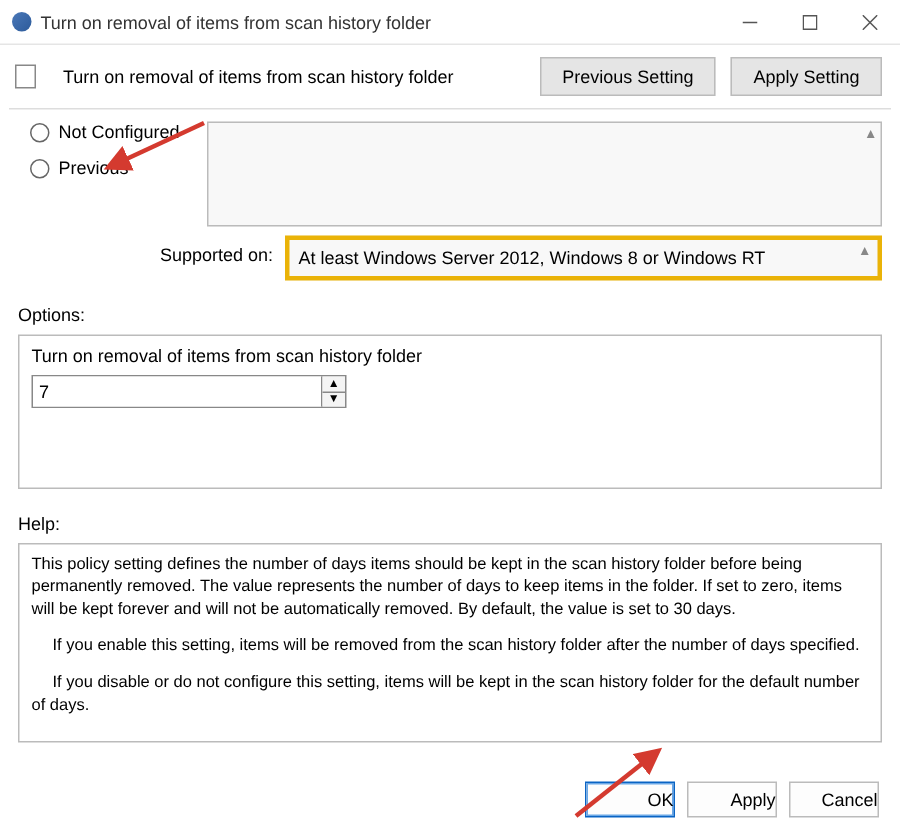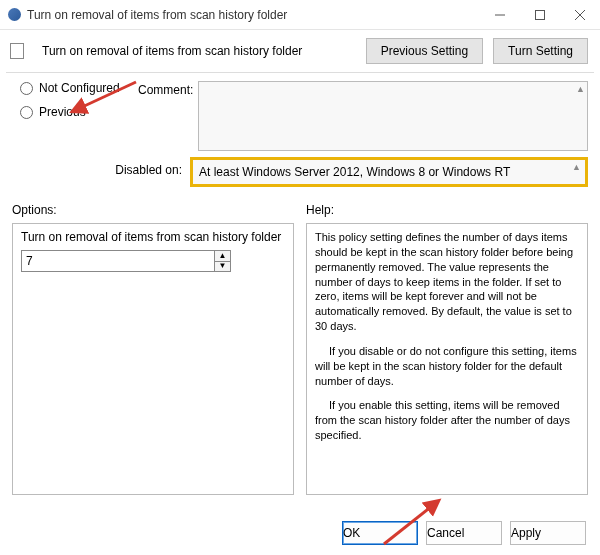--- a/index.html
+++ b/index.html
@@ -77,20 +77,21 @@
   .supported-box {
     flex: 1; border: 3px solid #eab308; background: #f8f8f8;
     padding: 5px 6px; font-size: 12px; position: relative;
     height: 30px;
   }
 
   .columns {
     display: flex; gap: 12px;
     padding: 4px 12px 0 12px;
     height: 300px;
+    flex-direction: column;
   }
   .col { flex: 1; display: flex; flex-direction: column; }
   .col-label { padding: 4px 0 6px 0; }
   .col-box {
     border: 1px solid #bbb;
     flex: 1;
     padding: 6px 8px;
     overflow: hidden;
     background: #fff;
   }
@@ -116,21 +117,21 @@
     background: #f4f4f4;
   }
   .stepper:first-child { border-bottom: 1px solid #888; }
 
   .action-row {
     position: absolute; bottom: 10px; right: 14px;
     display: flex; gap: 8px;
   }
   .btn {
     border: 1px solid #bbb; background: #fdfdfd;
-    padding: 4px 0; width: 76px; text-align: left;
+    padding: 4px 0; width: 60px; text-align: right;
     font-size: 12px; cursor: pointer;
   }
   .btn.default { border-color: #0a64c4; box-shadow: inset 0 0 0 1px #6aa7e6; }
 
   
   .arrow {
     position: absolute; pointer-events: none;
   }
   .arrow svg { overflow: visible; }
 
@@ -167,46 +168,45 @@
           <line x1="10" y1="0" x2="0" y2="10" stroke="#555" stroke-width="1"></line>
         </svg>
     </div>
   </div>
 </div>
 
 <div class="header-row">
   <span class="app-icon-page"></span>
   <div class="policy-title">Turn on removal of items from scan history folder</div>
   <button class="nav-btn">Previous Setting</button>
-  <button class="nav-btn">Turn Setting</button>
+  <button class="nav-btn">Apply Setting</button>
 </div>
 
 <div class="divider"></div>
 
 <div class="state-row">
   <div class="radios">
     <div class="radio-item">
       <span class="radio-glyph"></span>
       <span>Not Configured</span>
     </div>
     <div class="radio-item">
       <span class="radio-glyph"></span>
       <span>Previous</span>
     </div>
   </div>
   <div class="comment-col">
-    <div class="comment-label">Comment:</div>
     <div class="comment-box">
       <div class="scroll-ghost">▲</div>
     </div>
   </div>
 </div>
 
 <div class="supported-row">
-  <div class="supported-label">Disabled on:</div>
+  <div class="supported-label">Supported on:</div>
   <div class="supported-box">
     <span>At least Windows Server 2012, Windows 8 or Windows RT</span>
     <div class="scroll-ghost" style="right:4px; top:2px;">▲</div>
   </div>
 </div>
 
 <div class="columns">
   <div class="col">
     <div class="col-label">Options:</div>
     <div class="col-box">
@@ -217,30 +217,30 @@
           <div class="stepper">▲</div>
           <div class="stepper">▼</div>
         </div>
       </div>
     </div>
   </div>
   <div class="col">
     <div class="col-label">Help:</div>
     <div class="col-box help-box">
       <p>This policy setting defines the number of days items should be kept in the scan history folder before being permanently removed. The value represents the number of days to keep items in the folder. If set to zero, items will be kept forever and will not be automatically removed. By default, the value is set to 30 days.</p>
+      <p class="indent">If you enable this setting, items will be removed from the scan history folder after the number of days specified.</p>
       <p class="indent">If you disable or do not configure this setting, items will be kept in the scan history folder for the default number of days.</p>
-      <p class="indent">If you enable this setting, items will be removed from the scan history folder after the number of days specified.</p>
     </div>
   </div>
 </div>
 
 <div class="action-row">
   <div class="btn default">OK</div>
+  <div class="btn">Apply</div>
   <div class="btn">Cancel</div>
-  <div class="btn">Apply</div>
 </div>
 
 <div class="arrow" style="left:72px; top:78px;">
   <svg width="70" height="40">
     <defs>
         <marker id="ah1" markerWidth="8" markerHeight="8" refX="2" refY="3" orient="auto">
       <path d="M0,0 L6,3 L0,6 Z" fill="#d43a2f"></path>
         </marker>
       </defs>
     <line x1="64" y1="4" x2="8" y2="30" stroke="#d43a2f" stroke-width="3" marker-end="url(#ah1)"></line>

